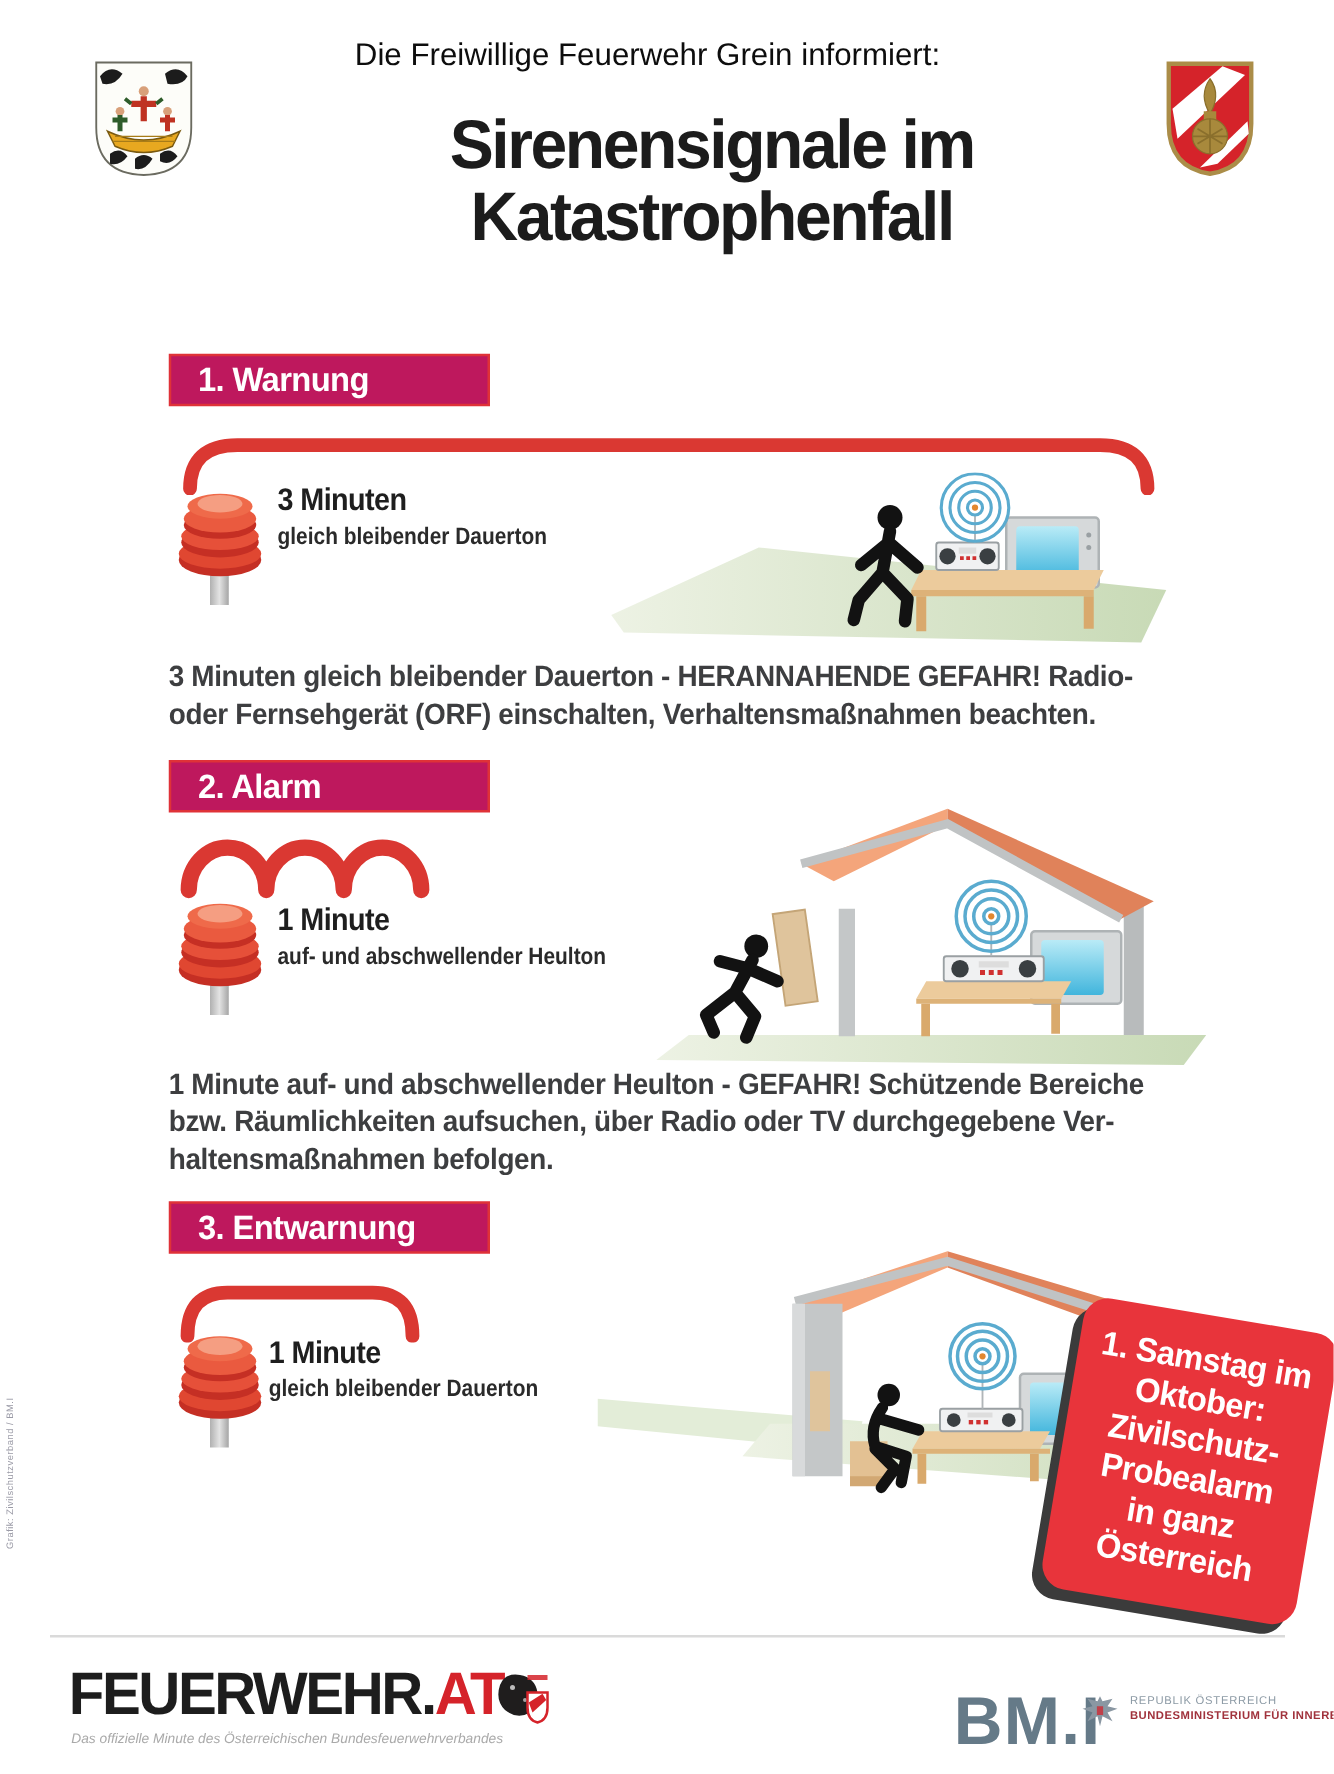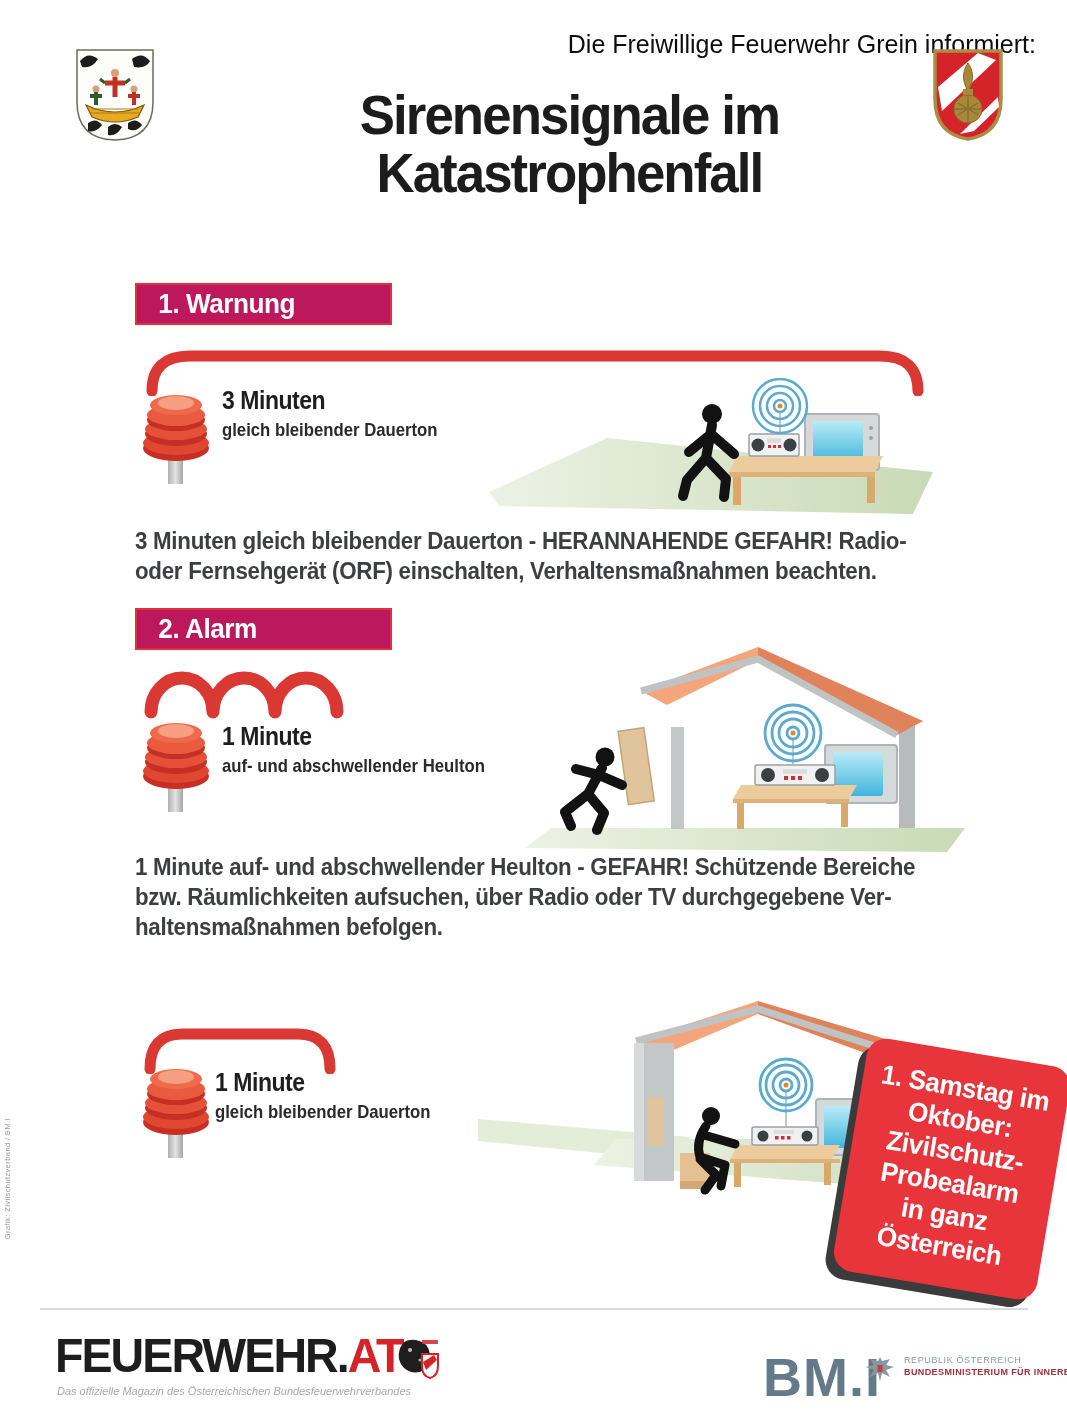--- a/index.html
+++ b/index.html
@@ -1,19 +1,19 @@
 <!DOCTYPE html>
 <html><head>
 <meta charset="utf-8">
 <style>
   html,body{margin:0;padding:0;background:#ffffff;}
   #poster{position:relative;width:1067px;height:1419px;background:#ffffff;overflow:hidden;
           font-family:"Liberation Sans",sans-serif;}
   .abs{position:absolute;}
-  .intro{position:absolute;top:30px;left:0;width:1036px;text-align:right;
+  .intro{position:absolute;top:30px;left:0;width:1036px;text-align:center;
          font-size:25px;color:#0d0d0d;}
   .title{position:absolute;top:86px;left:0;width:1067px;text-align:center;margin-left:36px;}
   .title-inner{display:inline-block;font-size:55px;line-height:58px;font-weight:800;
                letter-spacing:-2px;color:#1c1c1c;transform:scaleX(.96);transform-origin:center top;}
   .banner{height:38px;background:#be185d;box-shadow:0 0 0 2px #df3238;display:flex;align-items:center;}
   .banner span{color:#ffffff;font-weight:800;font-size:27px;padding-left:22px;letter-spacing:-.5px;
                transform:scaleX(.97);transform-origin:left center;white-space:nowrap;}
   .sig-label .dur{font-size:25px;font-weight:800;color:#1e1e1e;letter-spacing:-.5px;
                   transform:scaleX(.92);transform-origin:left top;white-space:nowrap;}
   .sig-label .tone{font-size:19px;font-weight:700;color:#2a2a2a;margin-top:4px;
@@ -232,20 +232,23 @@
       <path d="M77 123 L63 149 M74 130 L97 140 M74 130 L51 124 M63 149 L40 167 L46 181 M63 149 L79 168 L72 185" fill="none" stroke="#121212" stroke-width="10" stroke-linecap="round" stroke-linejoin="round"></path>
     </g>
   </svg>
 
   <div class="body-text abs" style="left:135px;top:852px">
     <div>1 Minute auf- und abschwellender Heulton - GEFAHR! Schützende Bereiche</div>
     <div>bzw. Räumlichkeiten aufsuchen, über Radio oder TV durchgegebene Ver-</div>
     <div>haltensmaßnahmen befolgen.</div>
   </div>
 
+  <div class="banner abs" style="left:137px;top:963px;width:253px">
+    <span>3. Entwarnung</span>
+  </div>
 
   <svg class="abs" style="left:142px;top:1026px" width="196" height="48" viewBox="0 0 196 48">
     <path d="M8 43 Q8 8 40 8 L156 8 Q188 8 188 43" fill="none" stroke="#da3832" stroke-width="11" stroke-linecap="round"></path>
   </svg>
 
   <svg class="abs" style="left:138px;top:1058px" width="76" height="102" viewBox="0 0 76 102">
       <use href="#siren-def"></use>
     </svg>
 
   <div class="sig-label abs" style="left:215px;top:1068px">
@@ -323,21 +326,21 @@
 
   <svg class="abs" style="left:392px;top:1330px" width="50" height="52" viewBox="0 0 50 52">
     <path d="M8 18 Q4 30 12 38 Q22 46 32 40 Q40 34 38 24 Q36 12 24 10 Q12 8 8 18 Z" fill="#1f1d1d"></path>
     <circle cx="18" cy="20" r="2" fill="#ffffff" opacity=".7"></circle>
       <circle cx="28" cy="30" r="1.6" fill="#ffffff" opacity=".6"></circle>
     <path d="M30 24 H46 V36 Q46 46 38 48 Q30 46 30 36 Z" fill="#ffffff" stroke="#d5232a" stroke-width="2"></path>
     <polygon points="31,32 42,25 45,30 34,40" fill="#d5232a"></polygon>
     <rect x="30" y="10" width="16" height="4" fill="#d5232a" opacity=".85"></rect>
   </svg>
 
-  <div class="fw-tagline abs" style="left:57px;top:1385px">Das offizielle Magazin des Österreichischen Bundesfeuerwehrverbandes</div>
+  <div class="fw-tagline abs" style="left:57px;top:1385px">Das offizielle Minute des Österreichischen Bundesfeuerwehrverbandes</div>
 
   <div class="abs" style="left:763px;top:1346px">
     <span class="bmi-abbr">BM.I</span>
   </div>
 
   <svg class="abs" style="left:864px;top:1353px" width="32" height="32" viewBox="0 0 32 32">
     <path d="M16 4 L18 8 L26 6 L22 12 L30 14 L22 17 L26 24 L18 20 L16 28 L14 20 L6 24 L10 17 L2 14 L10 12 L6 6 L14 8 Z" fill="#8a97a2"></path>
     <rect x="13.5" y="12" width="5" height="7" fill="#c0404a"></rect>
   </svg>
 

